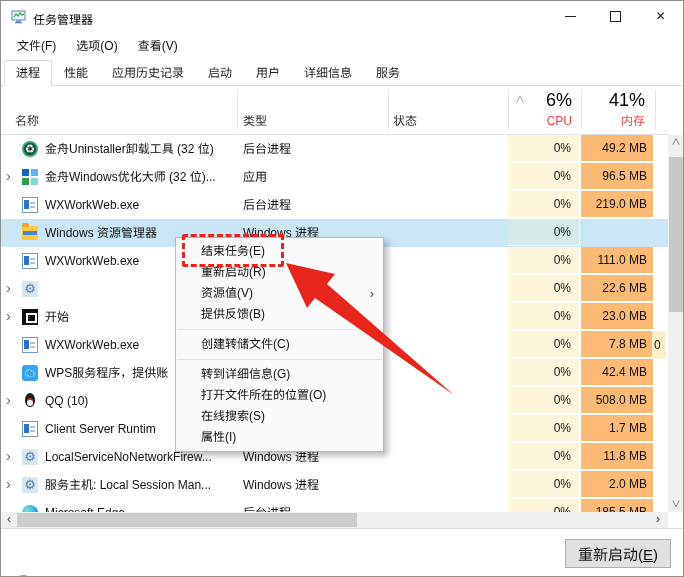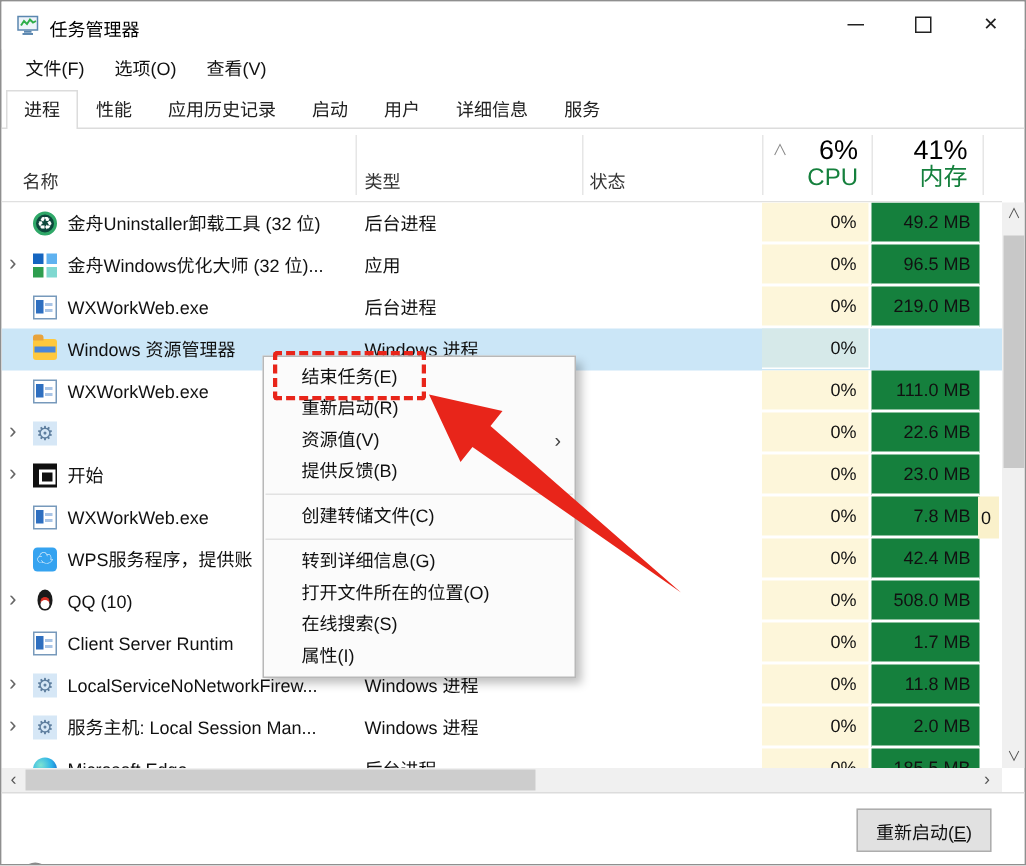--- a/index.html
+++ b/index.html
@@ -19,35 +19,35 @@
   .mitem{display:inline-block;padding:0 10px;line-height:26px;color:#111;}
   
   .tabbar{position:absolute;left:0;top:58px;width:100%;height:27px;border-bottom:1px solid #dcdcdc;box-sizing:border-box;display:flex;align-items:flex-end;padding-left:3px;}
   .tab{padding:4px 11px;border:1px solid transparent;border-bottom:none;color:#222;line-height:16px;}
   .tab.active{background:#fff;border-color:#dcdcdc;margin-bottom:-1px;padding-bottom:5px;}
   
   .header{position:absolute;left:0;top:85px;width:667px;height:49px;border-bottom:1px solid #e0e0e0;box-sizing:border-box;background:#fff;}
   .h-label{position:absolute;bottom:6px;font-size:12px;color:#333;}
   .h-div{position:absolute;top:4px;width:1px;height:40px;background:#e6e6e6;}
   .h-num{position:absolute;top:4px;font-size:18px;color:#000;text-align:right;}
-  .h-sub{position:absolute;bottom:6px;font-size:16px;color:#15803d;text-align:right;}
+  .h-sub{position:absolute;bottom:6px;font-size:12px;color:#ef4444;text-align:right;}
   .sort-icon{position:absolute;left:510px;top:5px;width:18px;text-align:center;color:#8a8a8a;font-size:10px;}
   
   .rowsview{position:absolute;left:0;top:134px;width:667px;height:377px;overflow:hidden;background:#fff;}
   .row{position:absolute;left:0;width:667px;height:28px;}
   .row.selected{background:#cbe6f7;}
   .expand{position:absolute;left:5px;top:5px;font-size:15px;line-height:16px;color:#666;}
   .icon{position:absolute;left:21px;top:6px;width:16px;height:16px;box-sizing:border-box;}
   .pname{position:absolute;left:44px;top:0;line-height:28px;color:#111;white-space:nowrap;max-width:200px;overflow:hidden;}
   .ptype{position:absolute;left:242px;top:0;line-height:28px;color:#111;white-space:nowrap;}
   .pstatus{position:absolute;left:392px;top:0;line-height:28px;color:#111;}
   .cell{position:absolute;top:0;height:27px;line-height:27px;text-align:right;box-sizing:border-box;
         border-bottom:1px solid #fff;color:#111;}
   .cell.cpu{left:507px;width:72px;background:#fdf6da;border-right:1px solid #fff;padding-right:8px;}
-  .cell.mem{left:580px;width:72px;background:#15803d;padding-right:6px;}
+  .cell.mem{left:580px;width:72px;background:#fdba74;padding-right:6px;}
   .row.selected .cell.cpu{background:#d6e9e9;}
   .row.selected .cell.mem{background:#d4e6d6;}
   .fragment{position:absolute;left:651px;top:330px;width:14px;height:28px;background:#faf1cb;
             line-height:28px;padding-left:2px;box-sizing:border-box;color:#111;z-index:1;}
   
   .recycle-icon{background:#0d473c;border:2px solid #2fa868;border-radius:50%;}
   .recycle-icon::before{content:"♻";position:absolute;left:0;right:0;top:0px;text-align:center;font-size:9px;line-height:12px;color:#fff;}
   .squares-icon{background:
       linear-gradient(#1565c0,#1565c0) 0 0/7px 7px no-repeat,
       linear-gradient(#5fb2f0,#5fb2f0) 9px 0/7px 7px no-repeat,
@@ -77,21 +77,21 @@
   .hscroll{position:absolute;left:0;top:511px;width:667px;height:16px;background:#f0f0f0;z-index:2;}
   .hthumb{position:absolute;top:1px;bottom:1px;left:16px;width:340px;background:#cdcdcd;}
   .harrow{position:absolute;top:0;width:16px;height:16px;text-align:center;color:#555;font-size:12px;line-height:14px;}
   .harrow.left{left:0}.harrow.right{right:2px}
   
   .footer{position:absolute;left:0;top:527px;width:100%;height:49px;border-top:1px solid #dcdcdc;background:#fff;box-sizing:border-box;}
   .toggle{position:absolute;left:13px;top:13px;height:20px;margin-top:33px;}
   .circle-chevron{display:inline-block;width:17px;height:17px;border:1px solid #8a8a8a;border-radius:50%;vertical-align:middle;position:relative;}
   .circle-chevron::before{content:"∧";position:absolute;left:0;right:0;top:2px;text-align:center;font-size:9px;color:#555;}
   .toggle-label{margin-left:8px;vertical-align:middle;color:#111;}
-  .restart-btn{position:absolute;right:22px;top:10px;height:29px;min-width:80px;background:#e1e1e1;border:1px solid #adadad;font-family:inherit;font-size:12px;color:#111;padding:0 12px;}
+  .restart-btn{position:absolute;right:12px;top:10px;height:29px;min-width:80px;background:#e1e1e1;border:1px solid #adadad;font-family:inherit;font-size:15px;color:#111;padding:0 12px;}
   
   .ctx{position:absolute;left:174px;top:236px;width:209px;background:#fbfbfb;border:1px solid #b8b8b8;
        box-shadow:4px 4px 6px rgba(0,0,0,.25);padding:3px 0;box-sizing:border-box;z-index:5;}
   .mi{height:21px;line-height:21px;padding-left:25px;color:#111;position:relative;}
   .mi .subarrow{position:absolute;right:9px;top:0;font-size:13px;color:#444;}
   .sep{height:1px;background:#e2e2e2;margin:4px 1px;}
   
   .dashbox{position:absolute;left:181px;top:233px;width:96px;height:27px;border:3px dashed #e8251a;border-radius:3px;z-index:6;pointer-events:none;}
   .arrow-overlay{position:absolute;left:0;top:0;width:684px;height:577px;z-index:7;pointer-events:none;}
 </style>

